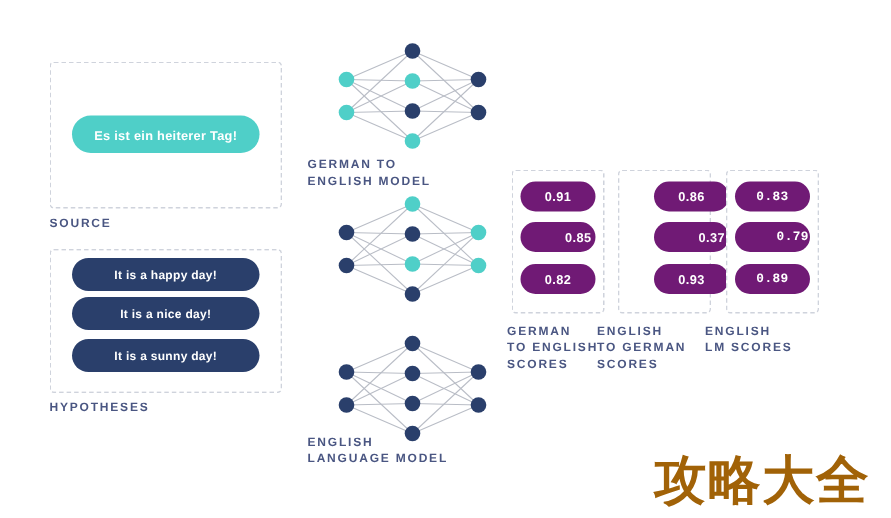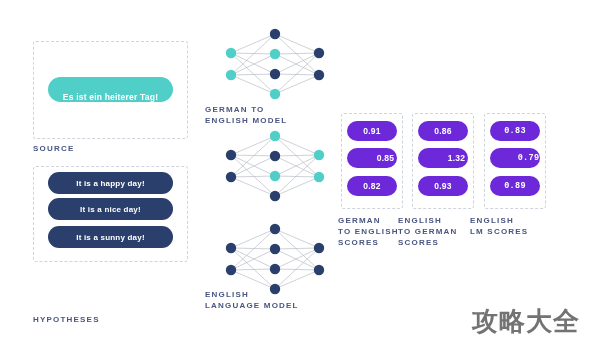--- a/index.html
+++ b/index.html
@@ -60,35 +60,35 @@
     font-weight: bold;
     letter-spacing: .2px;
   }
   .pill-navy {
     background: #2a3f6b;
     font-size: 8px;
     font-weight: bold;
     letter-spacing: .2px;
   }
   .pill-score {
-    background: #6d28d9;
+    background: #701a75;
     font-size: 8.5px;
     font-weight: bold;
     letter-spacing: .3px;
     text-align: right;
   }
 
   
   #source-panel { left: 33px; top: 41px; width: 155px; height: 98px; }
-  #source-pill  { left: 48px; top: 77px; width: 125px; height: 25px; align-items: flex-end; }
+  #source-pill  { left: 48px; top: 77px; width: 125px; height: 25px; }
   #source-caption { left: 33px; top: 143px; width: 155px; }
 
   
   #hyp-panel { left: 33px; top: 166px; width: 155px; height: 96px; }
-  #hyp-caption { left: 33px; top: 266px; width: 155px; margin-top: 48px; }
+  #hyp-caption { left: 33px; top: 266px; width: 155px; }
   .hyp-pill { left: 48px; width: 125px; height: 22px; }
   #hyp-pill-0 { top: 172px; }
   #hyp-pill-1 { top: 198px; }
   #hyp-pill-2 { top: 226px; }
 
   
   .net {
     position: absolute;
     width: 108px;
     height: 72px;
@@ -102,40 +102,40 @@
   #net-caption-2 { left: 205px; top: 289px; width: 140px; }
 
   
   .score-panel { width: 62px; height: 96px; top: 113px; }
   #score-panel-0 { left: 341px; }
   #score-panel-1 { left: 412px; }
   #score-panel-2 { left: 484px; }
 
   .score-pill { width: 50px; height: 20px; }
   .score-col-0 { left: 347px; }
-  .score-col-1 { left: 418px; }
+  .score-col-1 { left: 436px; }
   .score-col-2 { left: 490px; font-family: Liberation Mono, monospace; }
   .score-row-0 { top: 121px; }
   .score-row-1 { top: 148px; padding-left: 27px; }
   .score-row-2 { top: 176px; }
 
   .score-caption { top: 215px; width: 90px; }
   #score-caption-0 { left: 338px; }
   #score-caption-1 { left: 398px; }
   #score-caption-2 { left: 470px; }
 
   
   #watermark {
     position: absolute;
     right: 14px;
     bottom: 6px;
     font-family: "DejaVu Sans", sans-serif;
-    font-size: 26px;
-    font-weight: bold;
-    color: #737373;
+    font-size: 35px;
+    font-weight: bold;
+    color: #a16207;
     letter-spacing: 1px;
     line-height: 36px;
     user-select: none;
   }
 </style>
 </head>
 <body>
 
 <div class="stage">
 
@@ -256,21 +256,21 @@
   </div>
   <div class="caption score-caption" id="score-caption-0">GERMAN
 TO ENGLISH
 SCORES</div>
 
   <div class="panel score-panel" id="score-panel-1"></div>
   <div class="pill pill-score score-pill score-col-1 score-row-0">
     <span>0.86</span>
   </div>
   <div class="pill pill-score score-pill score-col-1 score-row-1">
-    <span>1.32</span>
+    <span>0.37</span>
   </div>
   <div class="pill pill-score score-pill score-col-1 score-row-2">
     <span>0.93</span>
   </div>
   <div class="caption score-caption" id="score-caption-1">ENGLISH
 TO GERMAN
 SCORES</div>
 
   <div class="panel score-panel" id="score-panel-2"></div>
   <div class="pill pill-score score-pill score-col-2 score-row-0">

